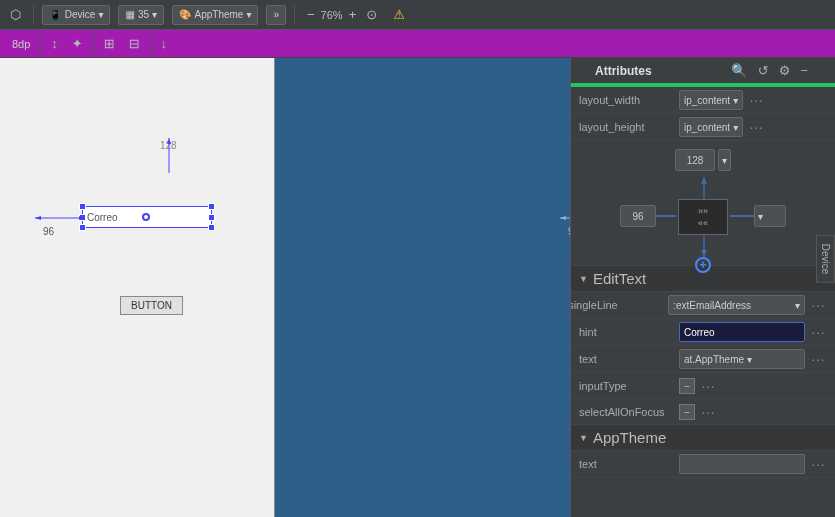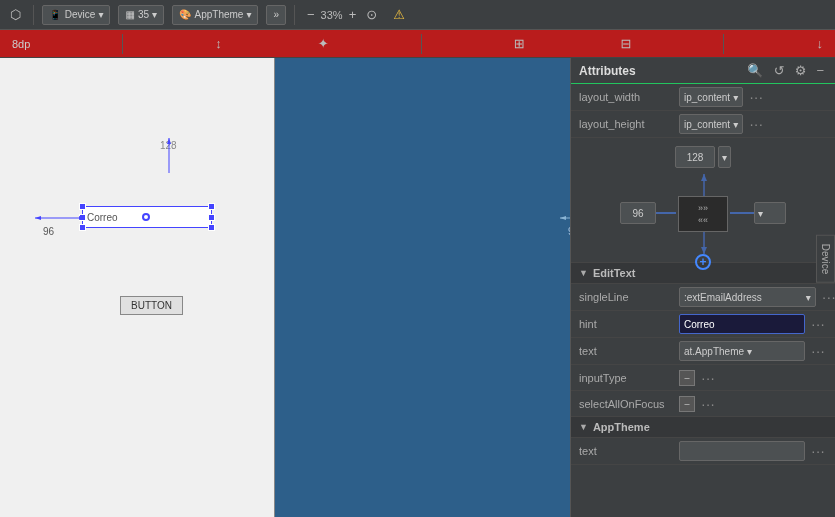--- a/index.html
+++ b/index.html
@@ -58,27 +58,26 @@
       align-items: center;
       gap: 2px;
       color: #bbb;
       font-size: 11px;
     }
 
     
     .second-toolbar {
       display: flex;
       align-items: center;
-      background: #b91c1c;
+      background: #a21caf;
       border-bottom: 1px solid #444;
       height: 28px;
       padding: 0 8px;
       gap: 6px;
       flex-shrink: 0;
-      justify-content: space-between;
     }
 
     
     .main-area {
       display: flex;
       flex: 1;
       overflow: hidden;
     }
 
     
@@ -125,22 +124,22 @@
       display: flex;
       flex-direction: column;
       flex-shrink: 0;
       overflow-y: auto;
     }
 
     .panel-header {
       display: flex;
       align-items: center;
       justify-content: space-between;
-      padding: 4px 8px;
-      border-bottom: 1px solid #22c55e;
+      padding: 4px 24px;
+      border-bottom: 4px solid #22c55e;
       background: #3c3f41;
     }
 
     .panel-title {
       font-weight: bold;
       font-size: 12px;
       color: #ddd;
     }
 
     .panel-icons {
@@ -157,20 +156,21 @@
       padding: 1px 3px;
     }
 
     
     .attr-row {
       display: flex;
       align-items: center;
       padding: 3px 8px;
       border-bottom: 1px solid #454545;
       min-height: 26px;
+      justify-content: flex-end;
     }
 
     .attr-label {
       width: 100px;
       color: #aaa;
       font-size: 11px;
       flex-shrink: 0;
     }
 
     .attr-value {
@@ -223,23 +223,23 @@
     .section-header {
       display: flex;
       align-items: center;
       padding: 4px 8px;
       background: #353739;
       border-bottom: 1px solid #454545;
       cursor: pointer;
     }
 
     .section-header-label {
-      font-size: 11px;
+      font-size: 15px;
       color: #bbb;
-      font-weight: bold;
+      font-weight: normal;
     }
 
     .section-triangle {
       margin-right: 5px;
       color: #aaa;
       font-size: 9px;
     }
 
     .num-input {
       background: #4c5052;
@@ -325,21 +325,21 @@
     <span>🎨</span>
     <span>AppTheme</span>
     <span>▾</span>
   </button>
   <button class="toolbar-btn">
     <span>»</span>
   </button>
   <div class="toolbar-separator"></div>
   <div class="zoom-control">
     <button class="toolbar-icon-btn">−</button>
-    <span>33%</span>
+    <span>76%</span>
     <button class="toolbar-icon-btn">+</button>
     <button class="toolbar-icon-btn">⊙</button>
   </div>
   <button class="toolbar-icon-btn" style="color:#f0c040;">⚠</button>
 </div>
 
 <div class="second-toolbar">
   <button class="toolbar-icon-btn" style="color:#ccc; font-size:11px;">8dp</button>
   <div class="toolbar-separator"></div>
   <button class="toolbar-icon-btn">↕</button>

